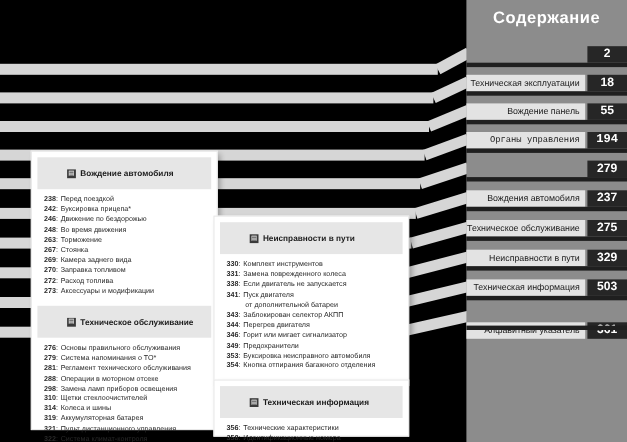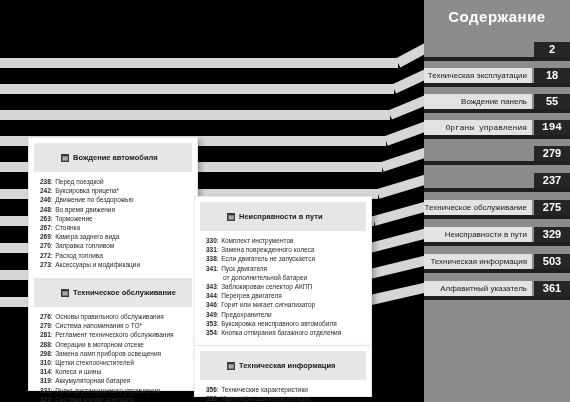--- a/index.html
+++ b/index.html
@@ -123,39 +123,40 @@
         <div class="tab" style="top: 120px; font-family: Liberation Mono, monospace;">
           <div class="tab-label">Органы управления</div>
           <div class="tab-num">194</div>
         </div>
         <div class="tab-shadow" style="top: 135px;"></div>
         <div class="tab" style="top: 146px;">
           <div class="tab-num">279</div>
         </div>
         <div class="tab-shadow" style="top: 161px;"></div>
         <div class="tab" style="top: 173px;">
+          <div class="tab-label">Вождения автомобиля</div>
           <div class="tab-num">237</div>
         </div>
         <div class="tab-shadow" style="top: 188px;"></div>
         <div class="tab" style="top: 200px;">
           <div class="tab-label">Техническое обслуживание</div>
           <div class="tab-num">275</div>
         </div>
         <div class="tab-shadow" style="top: 215px;"></div>
         <div class="tab" style="top: 227px;">
           <div class="tab-label">Неисправности в пути</div>
           <div class="tab-num">329</div>
         </div>
         <div class="tab-shadow" style="top: 242px;"></div>
         <div class="tab" style="top: 254px;">
           <div class="tab-label">Техническая информация</div>
           <div class="tab-num">503</div>
         </div>
         <div class="tab-shadow" style="top: 269px;"></div>
-        <div class="tab" style="top: 281px;">
+        <div class="tab" style="top: 293px;">
           <div class="tab-label">Алфавитный указатель</div>
           <div class="tab-num">361</div>
         </div>
         <div class="tab-shadow" style="top: 296px;"></div>
       </div>
   </div>
 
   <div class="panel" id="panel-left" style="left:28px;top:137px;width:170px;height:254px;">
       <div class="sec" style="margin-top: 5px;">
         <div class="sec-head">

